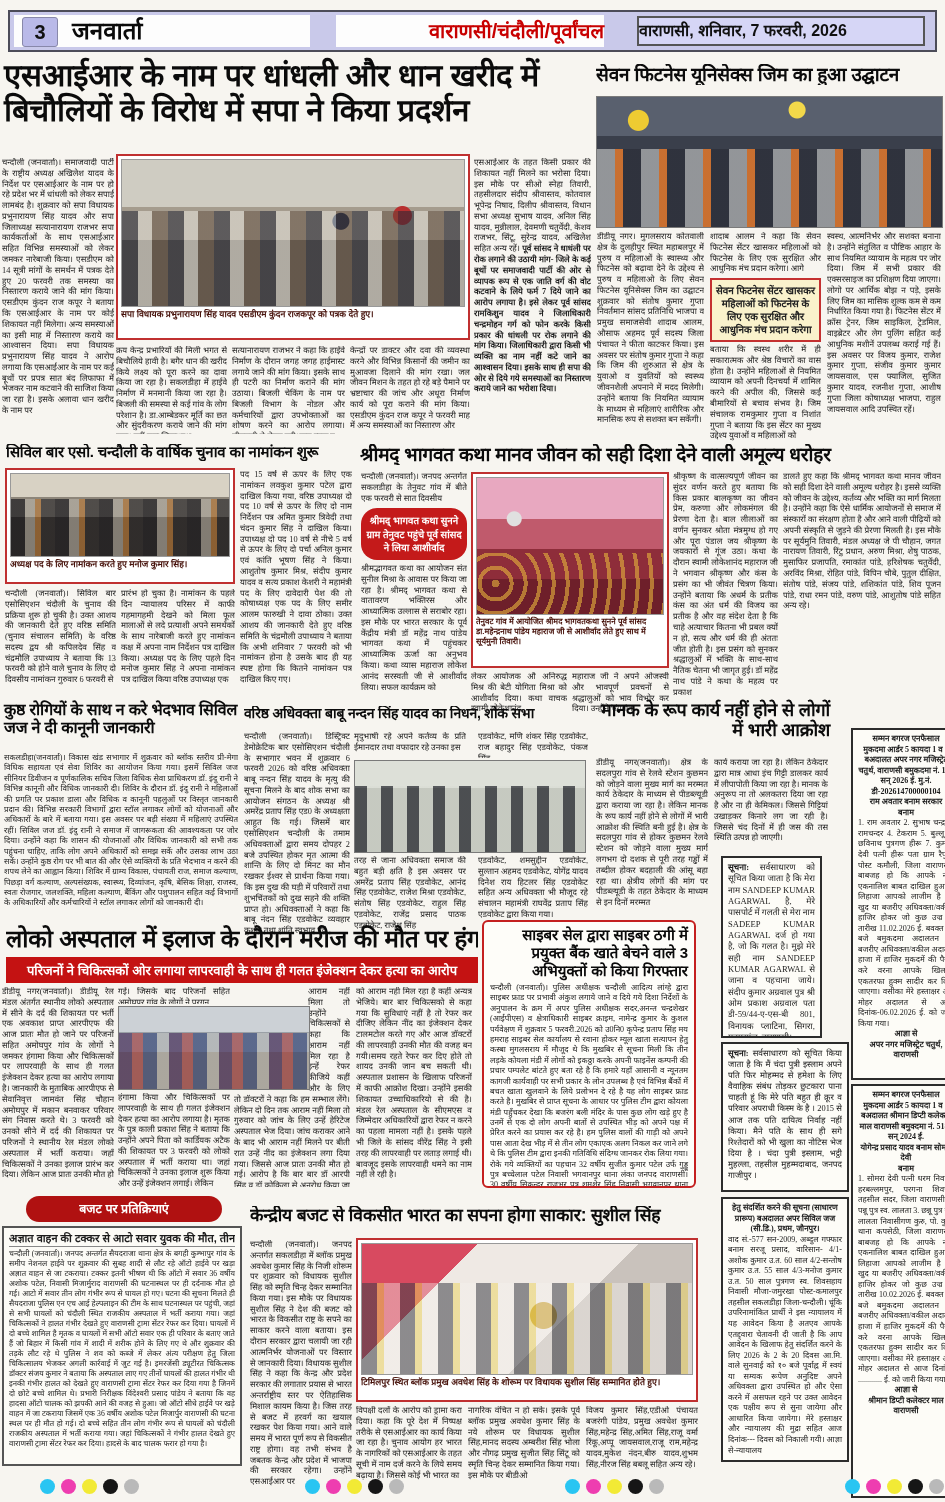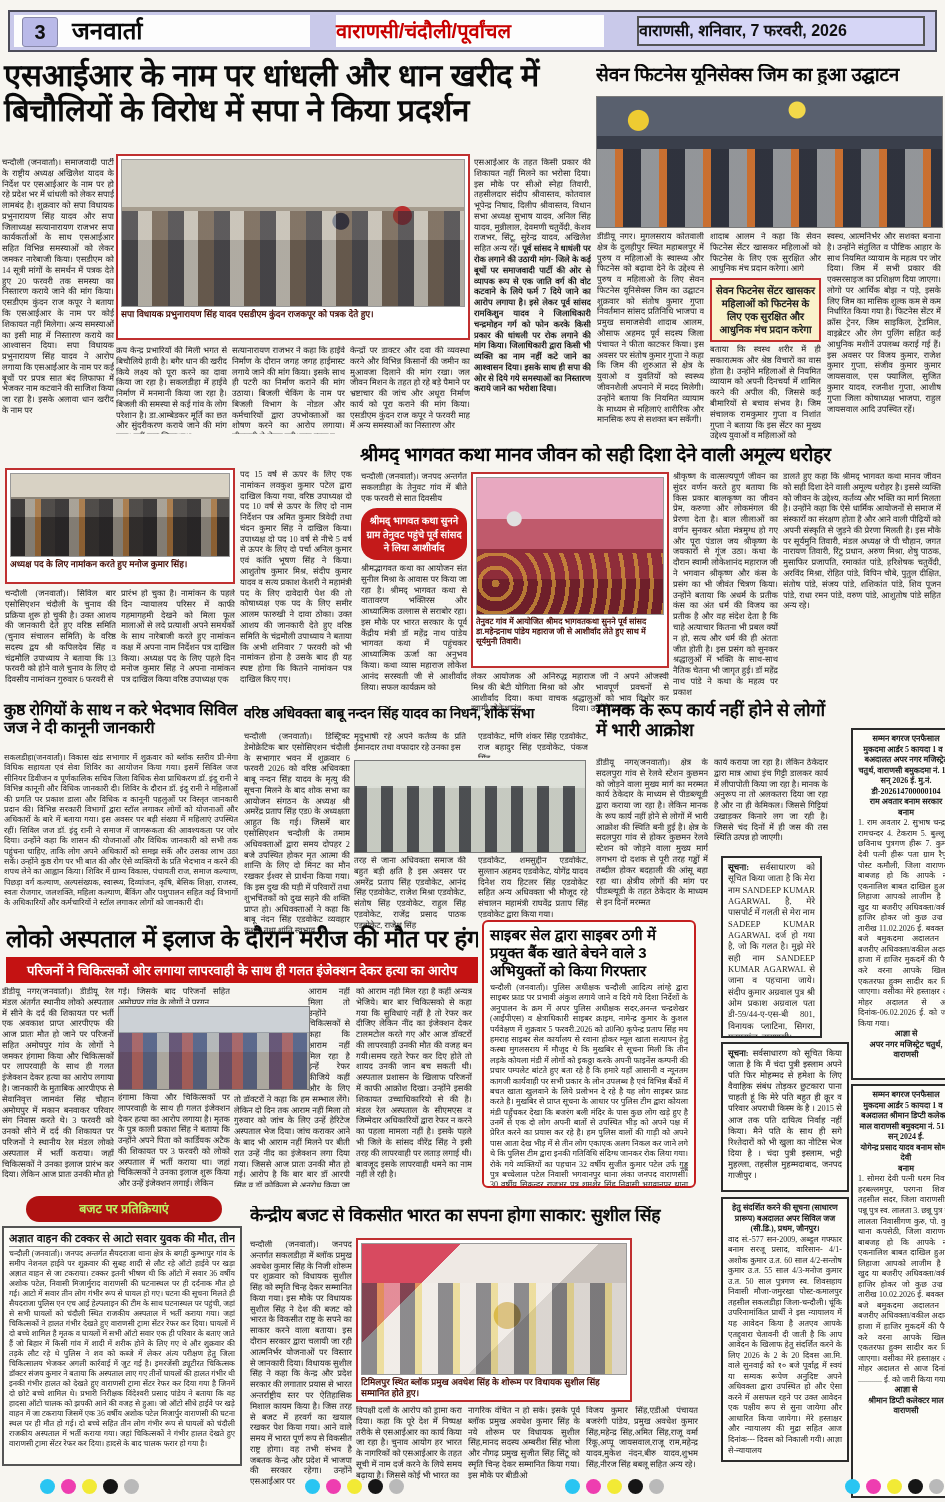--- a/index.html
+++ b/index.html
@@ -4,31 +4,31 @@
 <style>
   html,body{margin:0;padding:0;background:#dcdad6;}
   #page{position:relative;width:945px;height:1502px;background:#f7f5f0;margin:0 auto;overflow:hidden;
         font-family:"Liberation Serif",serif;color:#1c1c1c;}
   .abs{position:absolute;box-sizing:border-box;}
   .col{position:absolute;box-sizing:border-box;overflow:hidden;text-align:justify;
        font:8.3px/1.3 "Liberation Serif",serif;color:#1d1d1d;}
   .hl{position:absolute;box-sizing:border-box;font-family:"Liberation Sans",sans-serif;
       font-weight:800;color:#0b0b0b;line-height:1.13;letter-spacing:-0.2px;}
   .nowrap{white-space:nowrap;overflow:hidden;}
-  .center{text-align:left;}
+  .center{text-align:right;}
   .photo{position:absolute;border:1px solid #7a7a7a;z-index:4;box-sizing:border-box;}
   .frame{position:absolute;border:2px solid #c03030;background:#fff;padding:3px;box-sizing:border-box;z-index:4;}
   .photo-in{width:100%;border:1px solid #999;box-sizing:border-box;}
   .caption{font:700 8.8px/1.22 "Liberation Sans",sans-serif;color:#46110a;padding-top:2px;overflow:hidden;}
   .noticebox{position:absolute;border:2px solid #2c2c2c;background:#fdfcf7;padding:4px 5px;box-sizing:border-box;
              font:8px/1.32 "Liberation Serif",serif;overflow:hidden;text-align:justify;margin-left:19px;}
   .ncenter{text-align:center;font-weight:700;}
   .redbar{position:absolute;background:#c41212;color:#fff;display:flex;align-items:center;justify-content:center;
           font:700 13px/1 "Liberation Sans",sans-serif;box-sizing:border-box;z-index:3;}
-  .pill{position:absolute;background:#b01111;color:#bef264;border-radius:14px;display:flex;align-items:center;
+  .pill{position:absolute;background:#b01111;color:#ffffff;border-radius:14px;display:flex;align-items:center;
         justify-content:center;font:700 12.5px/1 "Liberation Sans",sans-serif;box-sizing:border-box;}
   .hibox{background:#faf2cc;border:2px solid #c43030;padding:4px 3px;margin:3px 0;
          font:700 10px/1.3 "Liberation Sans",sans-serif;text-align:center;color:#222;}
   .redround{background:#c41a1a;color:#fff;border-radius:16px;padding:6px 4px;margin:4px 0;
             font:700 9.8px/1.35 "Liberation Sans",sans-serif;text-align:center;}
   .wrapspacer{float:left;width:74px;height:102px;}
   
   #hdr{position:absolute;left:8px;top:10px;width:929px;height:42px;background:#c9c9ea;
        border:2px solid #4c4c58;box-sizing:border-box;}
   .hwhite{position:absolute;top:3px;height:32px;background:#fdfdfd;}
@@ -103,20 +103,21 @@
   <div class="hl nowrap" style="left:596px;top:64px;width:347px;font-size:19px;">सेवन फिटनेस यूनिसेक्स जिम का हुआ उद्घाटन</div>
   <div class="photo ph-fitness" style="left:596px;top:96px;width:347px;height:132px;overflow:hidden;"></div>
   <div class="col" style="left:597px;top:232px;width:107px;height:228px;">डीडीयू नगर। मुगलसराय कोतवाली क्षेत्र के दुलहीपुर स्थित महाबलपुर में पुरुष व महिलाओं के स्वास्थ्य और फिटनेस को बढ़ावा देने के उद्देश्य से पुरुष व महिलाओ के लिए सेवन फिटनेस यूनिसेक्स जिम का उद्घाटन शुक्रवार को संतोष कुमार गुप्ता निवर्तमान सांसद प्रतिनिधि भाजपा व प्रमुख समाजसेवी शादाब आलम, औसाफ अहमद पूर्व सदस्य जिला पंचायत ने फीता काटकर किया। इस अवसर पर संतोष कुमार गुप्ता ने कहा कि जिम की शुरुआत से क्षेत्र के युवाओ व युवतियों को स्वस्थ्य जीवनशैली अपनाने में मदद मिलेगी। उन्होंने बताया कि नियमित व्यायाम के माध्यम से महिलाएं शारीरिक और मानसिक रूप से सशक्त बन सकेंगी।</div>
   <div class="col" style="left:710px;top:232px;width:111px;height:228px;">
     <span>शादाब आलम ने कहा कि सेवन फिटनेस सेंटर खासकर महिलाओं को फिटनेस के लिए एक सुरक्षित और आधुनिक मंच प्रदान करेगा। आगे</span>
     <div class="hibox">सेवन फिटनेस सेंटर खासकर महिलाओं को फिटनेस के लिए एक सुरक्षित और आधुनिक मंच प्रदान करेगा</div>
     <span>बताया कि स्वस्थ शरीर में ही सकारात्मक और श्रेष्ठ विचारों का वास होता है। उन्होंने महिलाओं से नियमित व्यायाम को अपनी दिनचर्या में शामिल करने की अपील की, जिससे कई बीमारियों से बचाव संभव है। जिम संचालक रामकुमार गुप्ता व निशांत गुप्ता ने बताया कि इस सेंटर का मुख्य उद्देश्य युवाओं व महिलाओं को</span>
   </div>
   <div class="col" style="left:827px;top:232px;width:114px;height:228px;">स्वस्थ, आत्मनिर्भर और सशक्त बनाना है। उन्होंने संतुलित व पौष्टिक आहार के साथ नियमित व्यायाम के महत्व पर जोर दिया। जिम में सभी प्रकार की एक्सरसाइज का प्रशिक्षण दिया जाएगा। लोगो पर आर्थिक बोझ न पड़े, इसके लिए जिम का मासिक शुल्क कम से कम निर्धारित किया गया है। फिटनेस सेंटर में क्रॉस ट्रेनर, जिम साइकिल, ट्रेडमिल, वाइब्रेटर और लेग पुलिंग सहित कई आधुनिक मशीनें उपलब्ध कराई गई हैं। इस अवसर पर विजय कुमार, राजेश कुमार गुप्ता, संजीव कुमार कुमार जायसवाल, एस फ्याजिल, सुजित कुमार यादव, रजनीश गुप्ता, आशीष गुप्ता जिला कोषाध्यक्ष भाजपा, राहुल जायसवाल आदि उपस्थित रहें।</div>
 
+  <div class="hl nowrap" style="left:6px;top:444px;width:348px;font-size:15px;">सिविल बार एसो. चन्दौली के वार्षिक चुनाव का नामांकन शुरू</div>
   <div class="frame" style="left:5px;top:468px;width:230px;height:116px;">
     <div class="photo-in ph-court" style="height:84px;position:relative;overflow:hidden;"></div>
     <div class="caption">अध्यक्ष पद के लिए नामांकन करते हुए मनोज कुमार सिंह।</div>
   </div>
   <div class="col" style="left:5px;top:589px;width:111px;height:138px;">चन्दौली (जनवार्ता)। सिविल बार एसोसिएशन चंदौली के चुनाव की प्रक्रिया शुरू हो चुकी है। उक्त आशय की जानकारी देते हुए वरिष्ठ समिति (चुनाव संचालन समिति) के वरिष्ठ सदस्य द्वय श्री कपिलदेव सिंह व चंद्रमौलि उपाध्याय ने बताया कि 13 फरवरी को होने वाले चुनाव के लिए दो दिवसीय नामांकन गुरुवार 6 फरवरी से</div>
   <div class="col" style="left:121px;top:589px;width:114px;height:138px;">प्रारंभ हो चुका है। नामांकन के पहले दिन न्यायालय परिसर में काफी गहमागहमी देखने को मिला फूल मालाओं से लदे प्रत्याशी अपने समर्थकों के साथ नारेबाजी करते हुए नामांकन कक्ष में अपना नाम निर्देशन पत्र दाखिल किया। अध्यक्ष पद के लिए पहले दिन मनोज कुमार सिंह ने अपना नामांकन पत्र दाखिल किया वरिष्ठ उपाध्यक्ष एक</div>
   <div class="col" style="left:240px;top:470px;width:112px;height:257px;">पद 15 वर्ष से ऊपर के लिए एक नामांकन लवकुश कुमार पटेल द्वारा दाखिल किया गया, वरिष्ठ उपाध्यक्ष दो पद 10 वर्ष से ऊपर के लिए दो नाम निर्देशन पत्र अमित कुमार त्रिवेदी तथा चंदन कुमार सिंह ने दाखिल किया। उपाध्यक्ष दो पद 10 वर्ष से नीचे 5 वर्ष से ऊपर के लिए दो पर्चा अनिल कुमार एवं कांति भूषण सिंह ने किया। आशुतोष कुमार मिश्र, संदीप कुमार यादव व सत्य प्रकाश केशरी ने महामंत्री पद के लिए दावेदारी पेश की तो कोषाध्यक्ष एक पद के लिए समीर आलम फारुखी ने दावा ठोका। उक्त आशय की जानकारी देते हुए वरिष्ठ समिति के चंद्रमौली उपाध्याय ने बताया कि अभी शनिवार 7 फरवरी को भी नामांकन होना है उसके बाद ही यह स्पष्ट होगा कि कितने नामांकन पत्र दाखिल किए गए।</div>
 
   <div class="hl nowrap" style="left:360px;top:444px;width:583px;font-size:19px;">श्रीमद् भागवत कथा मानव जीवन को सही दिशा देने वाली अमूल्य धरोहर</div>
   <div class="col" style="left:361px;top:472px;width:106px;height:255px;">
@@ -205,21 +206,21 @@
   </div>
 
   <div class="pill" style="left:26px;top:1196px;width:196px;height:26px;">बजट पर प्रतिक्रियाएं</div>
   <div class="abs" style="left:2px;top:1226px;width:240px;height:240px;border:2px solid #555;background:#fcfbf6;padding:3px 5px;overflow:hidden;">
     <div class="nowrap" style="font:800 11px/1.4 'Liberation Sans',sans-serif;border-bottom:1px solid #888;">अज्ञात वाहन की टक्कर से आटो सवार युवक की मौत, तीन घायल</div>
     <div style="text-align:justify;font:7.7px/1.3 'Liberation Serif',serif;margin-top:2px;">चन्दौली (जनवार्ता)। जनपद अन्तर्गत सैयदराजा थाना क्षेत्र के बगही कुम्भापुर गांव के समीप नेशनल हाईवे पर शुक्रवार की सुबह शादी से लौट रहे ऑटो हाईवे पर खड़ा अज्ञात वाहन से जा टकराया। टक्कर इतनी भीषण थी कि ऑटो में सवार 36 वर्षीय अशोक पटेल, निवासी मिजार्मुराद वाराणसी की घटनास्थल पर ही दर्दनाक मौत हो गई। आटो में सवार तीन लोग गंभीर रूप से घायल हो गए। घटना की सूचना मिलते ही सैयदराजा पुलिस एन एच आई हेल्पलाइन की टीम के साथ घटनास्थल पर पहुंची, जहां से सभी घायलों को चंदौली स्थित राजकीय अस्पताल में भर्ती कराया गया। जहां चिकित्सकों ने हालत गंभीर देखते हुए वाराणसी ट्रामा सेंटर रेफर कर दिया। घायलों में दो बच्चे शामिल है मृतक व घायलों में सभी ऑटो सवार एक ही परिवार के बताए जाते हैं जो बिहार में किसी गांव में शादी में शरीक होने के लिए गए थे और शुक्रवार की तड़के लौट रहे थे पुलिस ने शव को कब्जे में लेकर अंत्य परीक्षण हेतु जिला चिकित्सालय भेजकर अगली कार्रवाई में जुट गई है। इमरजेंसी ड्यूटीरत चिकित्सक डॉक्टर संजय कुमार ने बताया कि अस्पताल लाए गए तीनों घायलों की हालत गंभीर थी इनकी गंभीर हालत को देखते हुए वाराणसी ट्रामा सेंटर रेफर कर दिया गया है जिनमें दो छोटे बच्चे शामिल थे। प्रभारी निरीक्षक विंदेश्वरी प्रसाद पांडेय ने बताया कि वह हादसा ऑटो चालक को झपकी आने की वजह से हुआ। जो ऑटो सीधे हाईवे पर खड़े वाहन में जा टकराया जिसमें एक 36 वर्षीय अशोक पटेल मिजार्पुर वाराणसी की घटना स्थल पर ही मौत हो गई। दो बच्चे सहित तीन लोग गंभीर रूप से घायलों को चंदौली राजकीय अस्पताल में भर्ती कराया गया। जहां चिकित्सकों ने गंभीर हालत देखते हुए वाराणसी ट्रामा सेंटर रेफर कर दिया। हादसे के बाद चालक फरार हो गया है।</div>
   </div>
 
   <div class="hl nowrap" style="left:250px;top:1206px;width:448px;font-size:17.5px;">केन्द्रीय बजट से विकसीत भारत का सपना होगा साकार: सुशील सिंह</div>
   <div class="col" style="left:250px;top:1240px;width:102px;height:258px;">चन्दौली (जनवार्ता)। जनपद अन्तर्गत सकलडीहा में ब्लॉक प्रमुख अवधेश कुमार सिंह के निजी शोरूम पर शुक्रवार को विधायक सुशील सिंह को स्मृति चिन्ह देकर सम्मानित किया गया। इस मौके पर विधायक सुशील सिंह ने देश की बजट को भारत के विकसीत राष्ट्र के सपने का साकार करने वाला बताया। इस दौरान सरकार द्वारा चलायी जा रही आत्मनिर्भर योजनाओं पर विस्तार से जानकारी दिया। विधायक सुशील सिंह ने कहा कि केन्द्र और प्रदेश सरकार की लगातार प्रयास से भारत अन्तर्राष्ट्रीय स्तर पर ऐतिहासिक मिशाल कायम किया है। जिस तरह से बजट में हरवर्ग का खयाल रखकर पेश किया गया। आने वाले समय में भारत पूर्ण रूप से विकसीत राष्ट्र होगा। वह तभी संभव है जबतक केन्द्र और प्रदेश में भाजपा की सरकार रहेगा। उन्होंने एसआईआर पर</div>
-  <div class="frame" style="left:356px;top:1238px;width:276px;height:164px;">
+  <div class="frame" style="left:356px;top:1238px;width:342px;height:164px;">
     <div class="photo-in ph-showroom" style="height:132px;position:relative;overflow:hidden;"></div>
     <div class="caption">टिमिलपुर स्थित ब्लॉक प्रमुख अवधेश सिंह के शोरूम पर विधायक सुशील सिंह सम्मानित होते हुए।</div>
   </div>
   <div class="col" style="left:356px;top:1406px;width:106px;height:92px;">विपक्षी दलों के आरोप को ड्रामा करा दिया। कहा कि पूरे देश में निष्पक्ष तरीके से एसआईआर का कार्य किया जा रहा है। चुनाव आयोग हर भारत के नागरिकों को एसआईआर के तहत सूची में नाम दर्ज करने के लिये समय बढ़ाया है। जिससे कोई भी भारत का</div>
   <div class="col" style="left:468px;top:1406px;width:112px;height:92px;">नागरिक वंचित न हो सके। इसके पूर्व ब्लॉक प्रमुख अवधेश कुमार सिंह के नये शोरूम पर विधायक सुशील सिंह,मानद सदस्य अम्बरीश सिंह भोला और नौगढ़ प्रमुख सुजीत सिंह सिंटू को स्मृति चिन्ह देकर सम्मानित किया गया। इस मौके पर बीडीओ</div>
   <div class="col" style="left:586px;top:1406px;width:112px;height:92px;">विजय कुमार सिंह,एडीओ पंचायत बजरंगी पांडेय, प्रमुख अवधेश कुमार सिंह,महेन्द्र सिंह,अमित सिंह,राजू वर्मा रिंकू,अप्पू जायसवाल,राजू राम,महेन्द्र यादव,मुकेश नंदन,बीरु यादव,शुभम सिंह,नीरज सिंह बबलू सहित अन्य रहे।</div>
 
   <div class="dots" style="left:40px;top:1479px;">
     <span class="dot d-c"></span>
       <span class="dot d-m"></span>

